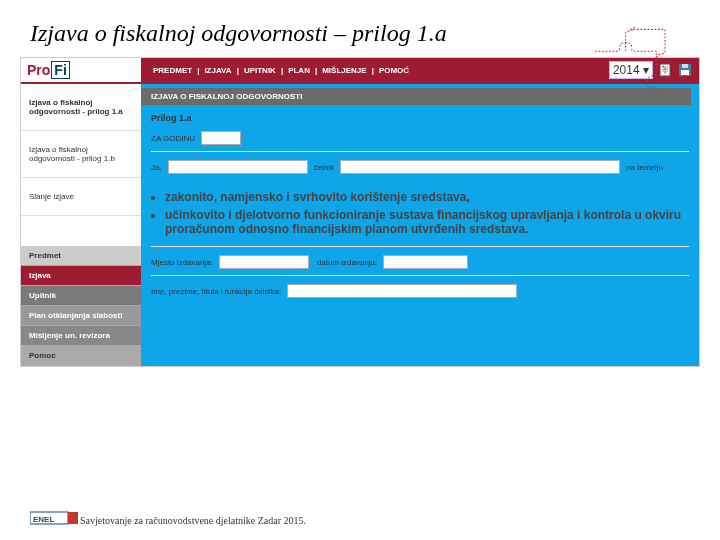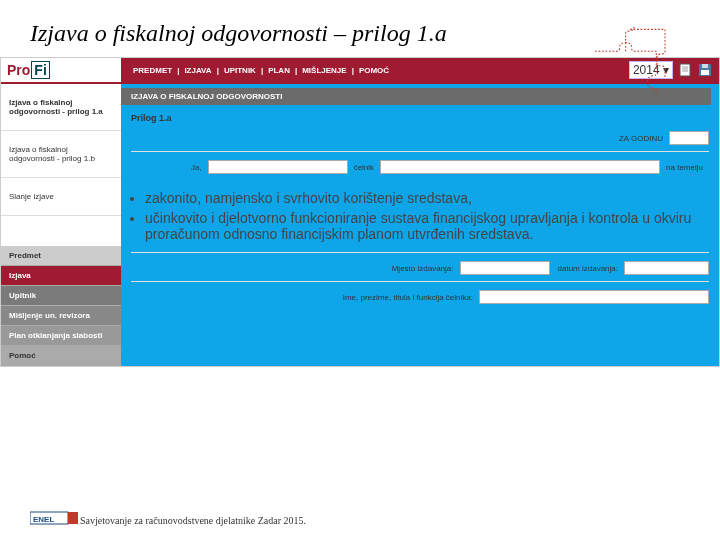--- a/index.html
+++ b/index.html
@@ -3,21 +3,21 @@
 <meta charset="utf-8">
 <style>
   * { margin: 0; padding: 0; box-sizing: border-box; }
   body { font-family: Arial, sans-serif; background: #fff; width: 720px; height: 540px; overflow: hidden; position: relative; }
   
   .slide-title { font-family: "Times New Roman", serif; font-style: italic; font-size: 24px; padding: 20px 30px 10px 30px; color: #000; }
   
   .puzzle-decoration { position: absolute; top: 25px; right: 45px; width: 90px; height: 70px; }
   .puzzle-decoration svg { width: 100%; height: 100%; }
   
-  .app-container { margin: 0 0; border: 1px solid #ccc; font-size: 9px; }
+  .app-container { margin: 0 20px; border: 1px solid #ccc; font-size: 9px; }
   
   .app-header { display: flex; align-items: center; background: #fff; border-bottom: 2px solid #9e1b32; height: 26px; }
   .logo-box { width: 120px; display: flex; align-items: center; padding: 2px 6px; }
   .logo-pro { font-weight: bold; font-size: 14px; color: #9e1b32; }
   .logo-fi { font-weight: bold; font-size: 14px; color: #045; border: 1px solid #045; padding: 0 2px; margin-left: 1px; }
   
   .top-tabs { flex: 1; display: flex; align-items: center; background: #9e1b32; height: 100%; color: #fff; font-weight: bold; font-size: 8px; padding-left: 8px; }
   .top-tab { padding: 0 4px; cursor: pointer; }
   .top-sep { padding: 0 1px; }
   
@@ -38,34 +38,34 @@
   .nav-item.cat-upitnik { background: #7a7a7a; }
   .nav-item.cat-plan { background: #999; }
   .nav-item.cat-misljenje { background: #888; }
   .nav-item.cat-pomoc { background: #aaa; color: #333; }
   
   .main { flex: 1; background: #0ea5e9; padding-bottom: 8px; }
   .panel-title { background: #6b6b6b; color: #fff; font-weight: bold; font-size: 8px; padding: 4px 10px; margin: 4px 8px 0 0; }
   .content { padding: 8px 10px; font-size: 8px; color: #333; }
   .prilog-h { font-weight: bold; margin-bottom: 8px; font-size: 9px; }
   
-  .row { display: flex; align-items: center; margin-bottom: 8px; border-bottom: 1px solid #e0e0e0; padding-bottom: 6px; justify-content: flex-end; }
+  .row { display: flex; align-items: center; margin-bottom: 8px; border-bottom: 1px solid #e0e0e0; padding-bottom: 6px; }
   .row.noborder { border-bottom: none; }
   .lbl { margin-right: 6px; white-space: nowrap; }
   .inp { border: 1px solid #aaa; height: 14px; background: #fff; }
   .inp.w40 { width: 40px; }
   .inp.w140 { width: 140px; }
   .inp.w200 { flex: 1; max-width: 280px; }
   .inp.w100 { width: 90px; }
   .inp.w85 { width: 85px; }
   .inp.w230 { width: 230px; }
   
   .txt-paragraph { font-size: 8px; color: #444; margin-bottom: 6px; padding-bottom: 6px; border-bottom: 1px solid #e0e0e0; }
   .bullets { padding: 2px 0 6px 14px; border-bottom: 1px solid #e0e0e0; margin-bottom: 8px; }
-  .bullets li { font-size: 14px; color: #444; margin-bottom: 4px; }
+  .bullets li { font-size: 12px; color: #444; margin-bottom: 4px; font-weight: bold; }
   
   .footer { position: absolute; bottom: 10px; left: 0; right: 0; display: flex; align-items: center; padding: 0 30px; }
   .footer-logo { width: 50px; height: 20px; }
   .footer-logo svg { width: 100%; height: 100%; }
   .footer-text { flex: 1; text-align: left; font-size: 10px; color: #333; font-family: "Times New Roman", serif; }
 </style>
 </head>
 <body>
 
 <div class="slide-title">Izjava o fiskalnoj odgovornosti – prilog 1.a</div>
@@ -119,22 +119,22 @@
   <div class="app-body">
     <div class="sidebar">
       <div class="side-group bold">Izjava o fiskalnoj odgovornosti - prilog 1.a</div>
       <div class="side-group">Izjava o fiskalnoj odgovornosti - prilog 1.b</div>
       <div class="side-group">Slanje izjave</div>
       <div class="side-spacer"></div>
       <div class="side-nav">
         <div class="nav-item cat-predmet">Predmet</div>
         <div class="nav-item active">Izjava</div>
         <div class="nav-item cat-upitnik">Upitnik</div>
+        <div class="nav-item cat-plan">Plan otklanjanja slabosti</div>
         <div class="nav-item cat-misljenje">Mišljenje un. revizora</div>
-        <div class="nav-item cat-plan">Plan otklanjanja slabosti</div>
         <div class="nav-item cat-pomoc">Pomoć</div>
       </div>
     </div>
 
     <div class="main">
       <div class="panel-title">IZJAVA O FISKALNOJ ODGOVORNOSTI</div>
       <div class="content">
         <div class="prilog-h">Prilog 1.a</div>
 
         <div class="row">

